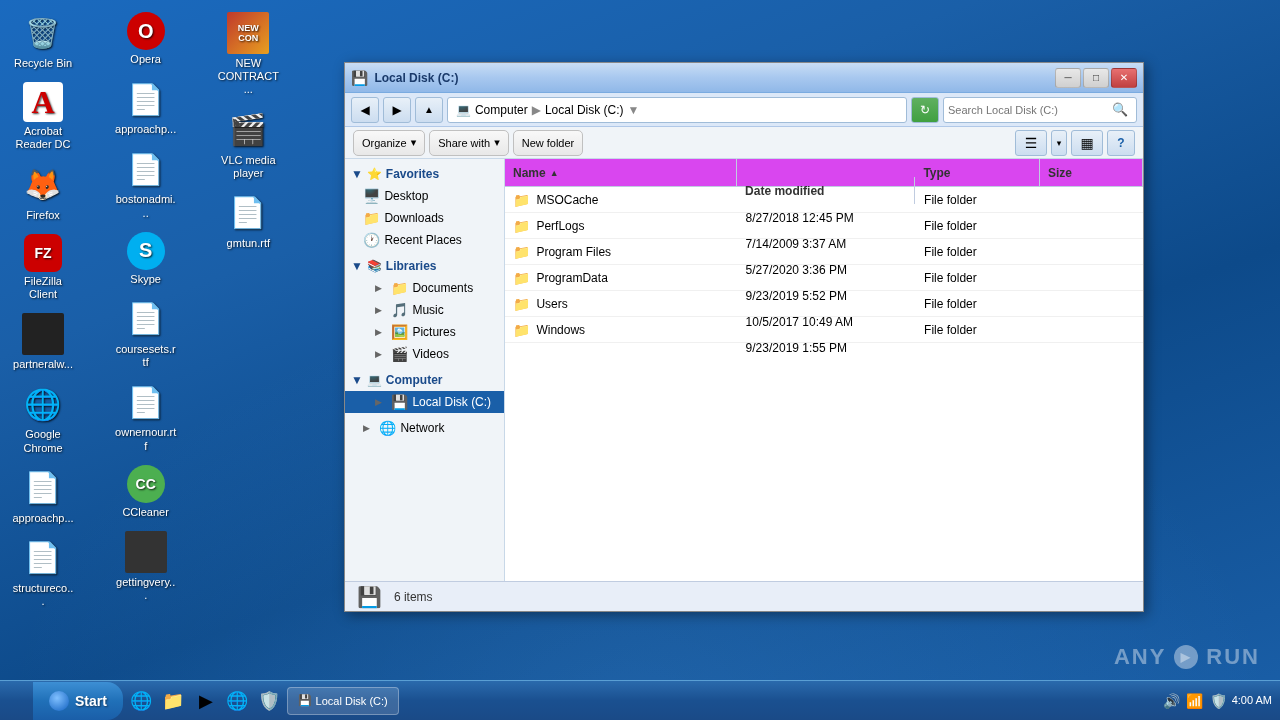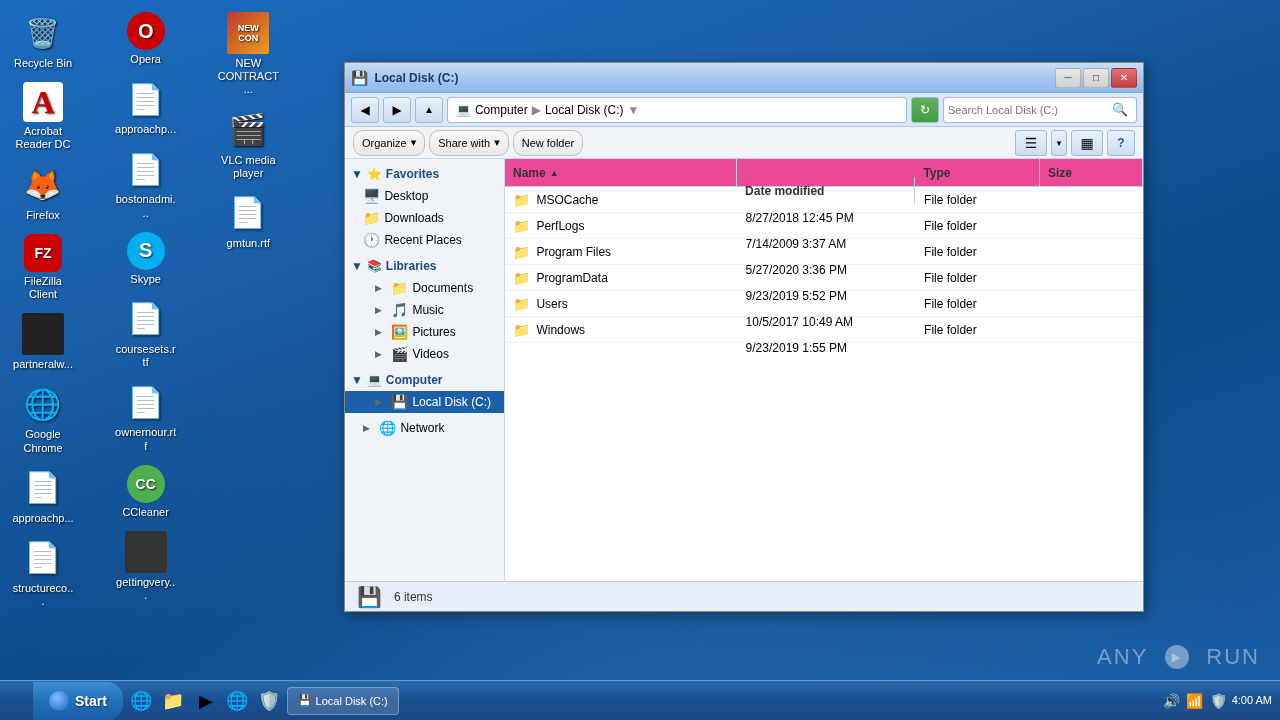--- a/index.html
+++ b/index.html
@@ -301,21 +301,21 @@
       align-items: center;
       padding: 0 8px;
       gap: 4px;
     }
 
     .toolbar-btn {
       height: 26px;
       padding: 0 8px;
       background: linear-gradient(to bottom, #f8f8f8, #e8e8e8);
       border: 1px solid #c0c0c0;
-      border-radius: 10px;
+      border-radius: 5px;
       cursor: pointer;
       font-size: 11px;
       display: flex;
       align-items: center;
       gap: 4px;
     }
 
     
     .explorer-content {
       display: flex;
@@ -382,21 +382,21 @@
 
     
     .file-list {
       flex: 1;
       overflow-y: auto;
       background: white;
     }
 
     .file-list-header {
       display: flex;
-      background: #ec4899;
+      background: #d946ef;
       border-bottom: 1px solid #c0cce0;
       height: 28px;
       align-items: center;
       position: sticky;
       top: 0;
     }
 
     .col-header {
       padding: 0 8px;
       font-size: 12px;
@@ -458,25 +458,25 @@
       color: #333;
     }
 
     
     .anyrun-watermark {
       position: absolute;
       bottom: 50px;
       right: 20px;
       color: rgba(255,255,255,0.4);
       font-size: 22px;
-      font-weight: normal;
+      font-weight: bold;
       letter-spacing: 2px;
       display: flex;
       align-items: center;
-      gap: 17px;
+      gap: 8px;
       text-align: right;
     }
 
     .play-icon-watermark {
       width: 24px;
       height: 24px;
       background: rgba(255,255,255,0.4);
       border-radius: 50%;
       display: flex;
       align-items: center;

